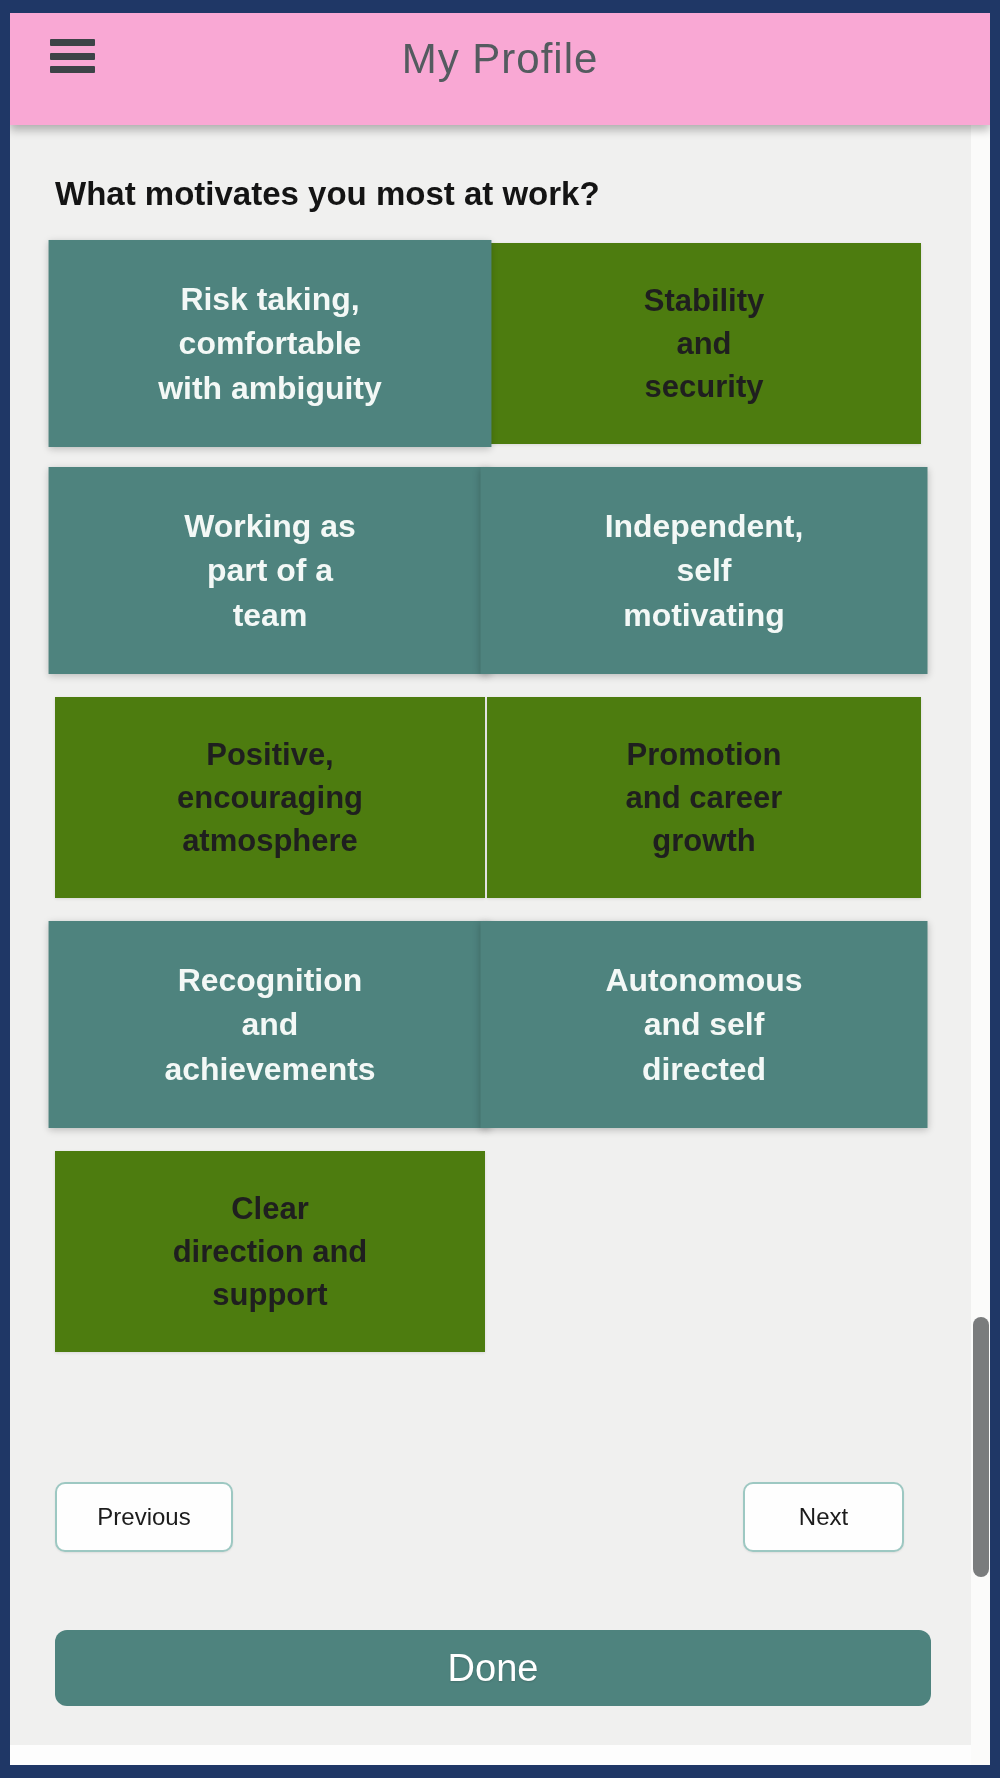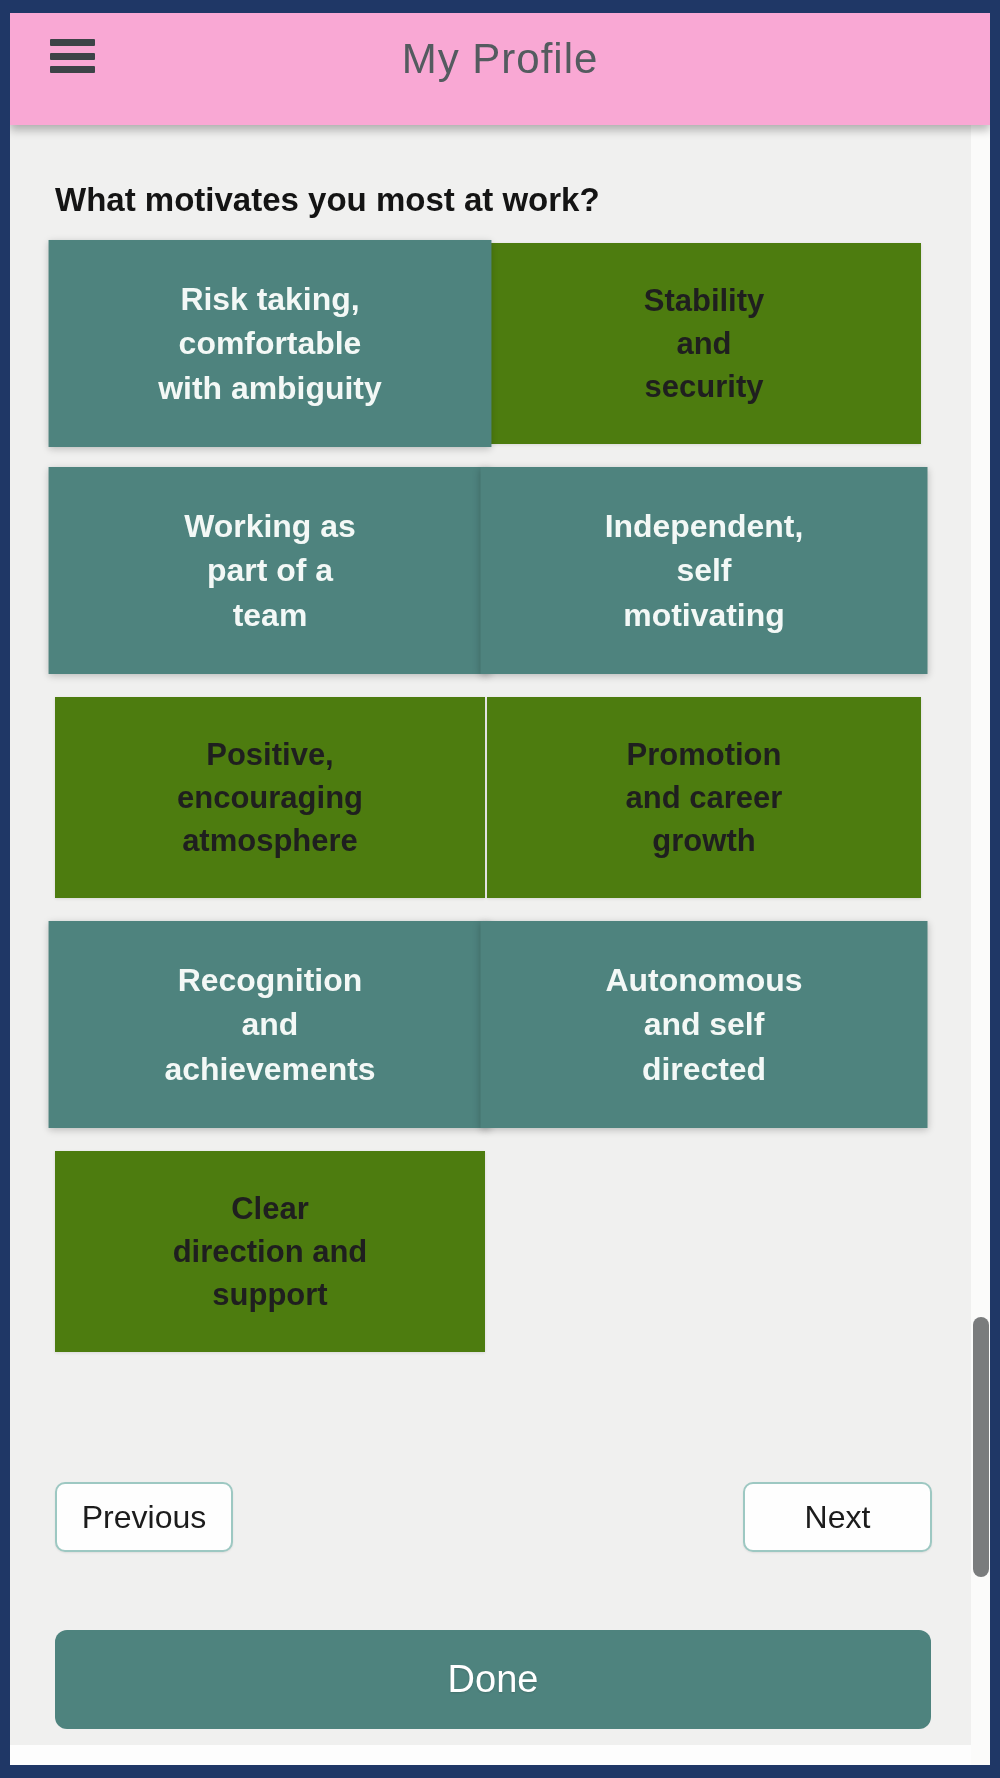--- a/index.html
+++ b/index.html
@@ -54,21 +54,20 @@
     font-weight: 400;
     letter-spacing: 1px;
     color: #545b5f;
   }
   .question {
     position: absolute;
     left: 45px; top: 162px;
     font-size: 33px;
     font-weight: bold;
     color: #141414;
-    margin-top: 6px;
   }
   .options-grid {
     position: absolute;
     left: 45px; top: 230px;
     display: grid;
     grid-template-columns: 430px 434px;
     column-gap: 2px;
     row-gap: 26px;
     grid-auto-rows: 201px;
     font-weight: bold;
@@ -93,31 +92,31 @@
     z-index: 2;
     box-shadow: 0 2px 7px rgba(0,0,0,0.22);
   }
   button { font-family: inherit; }
   .btn-outline {
     position: absolute;
     height: 70px;
     background: #fefefe;
     border: 2px solid #9dc8c2;
     border-radius: 10px;
-    font-size: 32px;
+    font-size: 24px;
     color: #1c1c1c;
     cursor: pointer;
     box-shadow: 0 1px 2px rgba(0,0,0,0.08);
   }
   .btn-previous { left: 45px; top: 1469px; width: 178px; }
-  .btn-next { left: 733px; top: 1469px; width: 189px; text-align: center; }
+  .btn-next { left: 733px; top: 1469px; width: 161px; text-align: center; }
   .btn-done {
     position: absolute;
     left: 45px; top: 1617px;
-    width: 876px; height: 99px;
+    width: 876px; height: 76px;
     background: #4e837e;
     border: none;
     border-radius: 12px;
     color: #ffffff;
     font-size: 38px;
     cursor: pointer;
     text-shadow: 0 1px 2px rgba(0,0,0,0.15);
   }
   .scroll-track {
     position: absolute;

